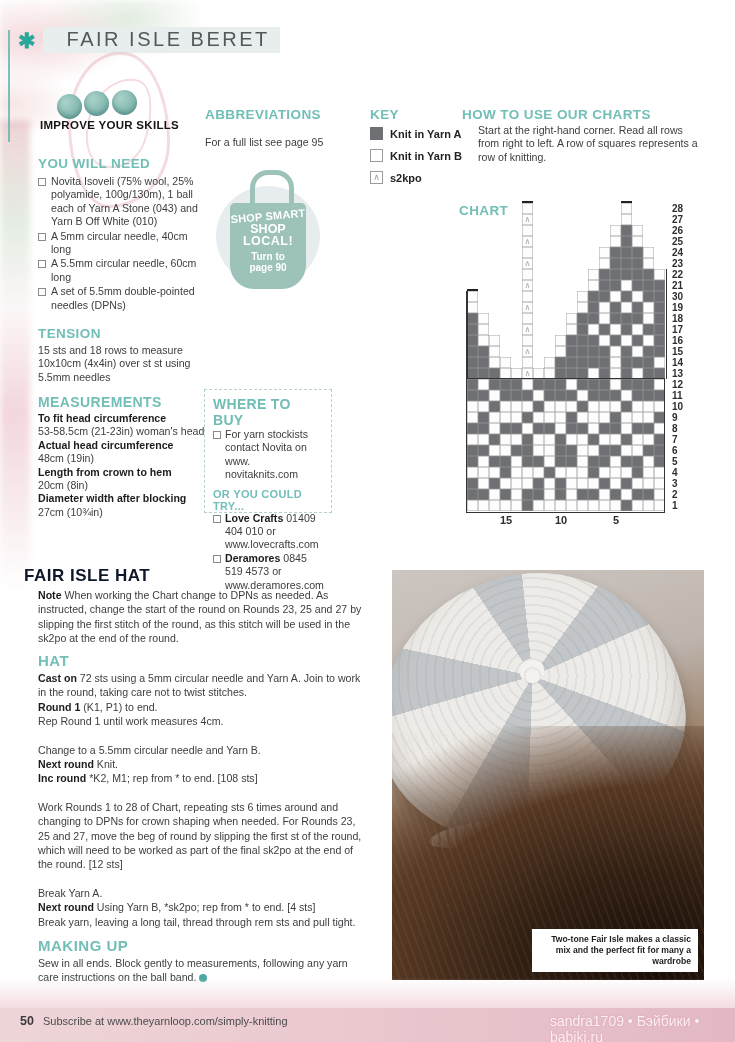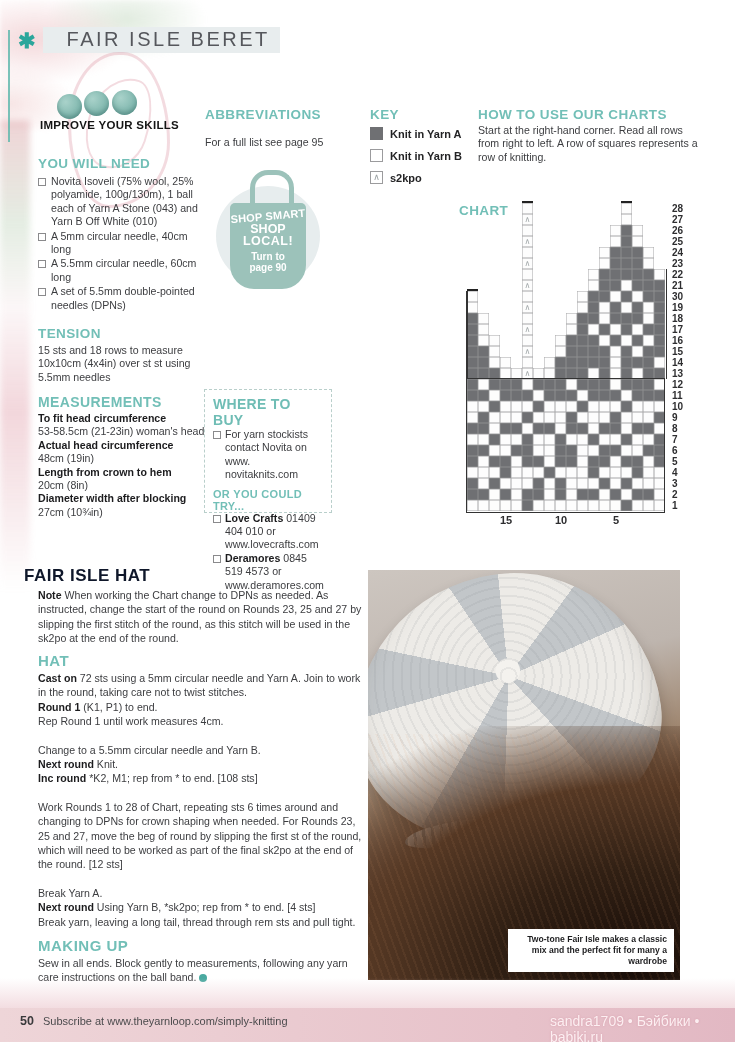--- a/index.html
+++ b/index.html
@@ -76,21 +76,21 @@
   
   .sec-key-h{position:absolute;left:370px;top:107px;}
   .key-list{position:absolute;left:370px;top:127px;}
   .key-item{display:flex;align-items:flex-end;margin-bottom:9px;}
   .key-sym{width:13px;height:13px;margin-right:7px;box-sizing:border-box;}
   .sym-a{background:#6f7073;}
   .sym-b{background:#fff;border:1px solid #9b9b9d;}
   .sym-s{background:#fff;border:1px solid #9b9b9d;color:#9aa0a2;font-size:9px;line-height:11px;text-align:center;}
   .key-lbl{font-size:11px;font-weight:bold;color:#232325;}
 
-  .sec-how-h{position:absolute;left:478px;top:107px;}
+  .sec-how-h{position:absolute;left:462px;top:107px;}
   .how-txt{position:absolute;left:478px;top:124px;width:222px;}
 
   
   .chart-h{position:absolute;left:459px;top:203px;font-size:13.5px;}
   .chart-grid{position:absolute;left:467px;top:203px;display:grid;grid-template-columns:repeat(18,11px);grid-auto-rows:11px;}
   .cell{width:11px;height:11px;box-sizing:border-box;}
   .cA{background:#6f7073;box-shadow:inset 0 0 0 .5px #8e8e90;}
   .cB{background:#fdfdfd;box-shadow:inset 0 0 0 .5px #a6a6a8;}
   .cS{background:#fdfdfd;box-shadow:inset 0 0 0 .5px #a6a6a8;color:#a2a8aa;font-size:8px;line-height:11px;text-align:center;}
   .cE{background:transparent;}
@@ -107,21 +107,21 @@
   .fih-h{position:absolute;left:24px;top:566px;font-size:17px;font-weight:bold;color:#0f172a;letter-spacing:.5px;}
   .fih-note{position:absolute;left:38px;top:588px;width:326px;line-height:14.4px;}
   .hat-h{position:absolute;left:38px;top:652px;font-size:15px;font-weight:bold;color:#72bfb7;letter-spacing:.5px;}
   .hat-lines{position:absolute;left:38px;top:671px;width:326px;line-height:14.4px;}
   .pline.gap{margin-top:14px;}
   .mu-h{position:absolute;left:38px;top:937px;font-size:15px;font-weight:bold;color:#72bfb7;letter-spacing:.5px;}
   .mu-txt{position:absolute;left:38px;top:956px;width:332px;line-height:14.4px;}
   .end-dot{display:inline-block;width:8px;height:8px;border-radius:50%;background:#4aa9a0;margin-left:3px;vertical-align:-1px;}
 
   
-  .photo{position:absolute;left:368px;top:570px;width:312px;height:410px;overflow:hidden;
+  .photo{position:absolute;left:392px;top:570px;width:312px;height:410px;overflow:hidden;
     background:linear-gradient(165deg,#cdc6c0 0%,#beb5ae 30%,#a08872 48%,#5c3d2b 68%,#2c1b11 100%);}
   .hair{position:absolute;left:0;top:38%;width:100%;height:62%;
     background:radial-gradient(130% 110% at 85% 95%,#180d08 0%,#312014 35%,#553824 65%,rgba(85,56,36,0) 95%);}
   .hair-streaks{position:absolute;left:0;top:40%;width:100%;height:60%;opacity:.5;
     background:repeating-linear-gradient(70deg,rgba(214,150,104,.16) 0 2px,transparent 2px 7px);}
   .beret{position:absolute;left:-14px;top:4px;width:306px;height:270px;transform:rotate(-8deg);
     border-radius:52% 48% 50% 50%/56% 56% 44% 44%;
     background:
       radial-gradient(circle at 52% 36%,#f4f2ee 0 5%,rgba(0,0,0,0) 5.5%),
       conic-gradient(from -14deg at 52% 38%,#c2c6c9 0 16deg,#edebe7 16deg 58deg,#c2c6c9 58deg 88deg,#edebe7 88deg 132deg,#c2c6c9 132deg 160deg,#edebe7 160deg 204deg,#c2c6c9 204deg 232deg,#edebe7 232deg 276deg,#c2c6c9 276deg 304deg,#edebe7 304deg 348deg,#c2c6c9 348deg 360deg);

